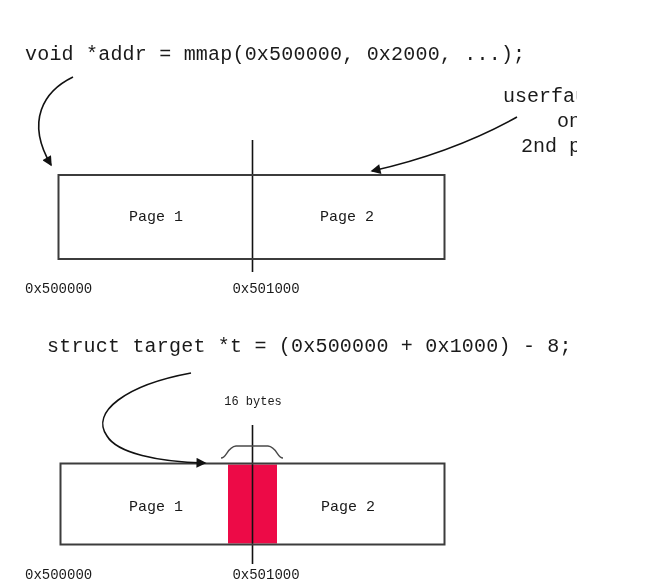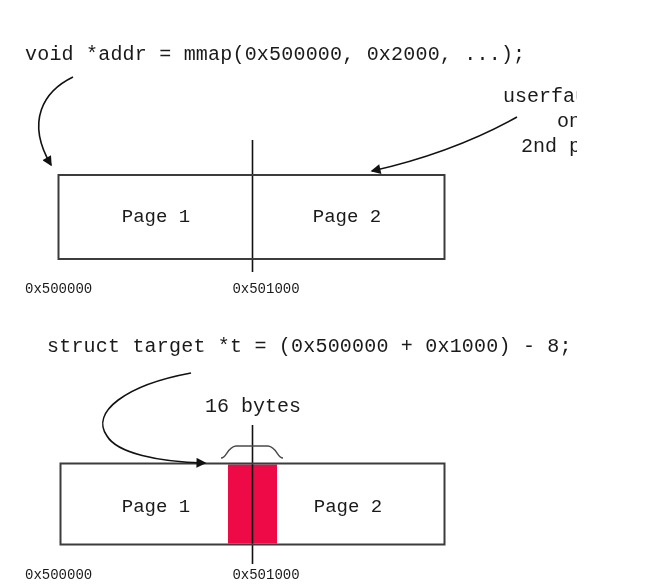--- a/index.html
+++ b/index.html
@@ -30,31 +30,31 @@
     font-size: 20px;
     letter-spacing: 0.2px;
   }
   .note {
     font-size: 20px;
     text-align: center;
     line-height: 25px;
     transform: translateX(-50%);
   }
   .page-label {
-    font-size: 19px;
+    font-size: 15px;
     transform: translate(-50%, -50%);
   }
   .addr {
     font-size: 14px;
   }
   .addr.centered {
     transform: translateX(-50%);
   }
   .size-label {
-    font-size: 20px;
+    font-size: 12px;
     transform: translateX(-50%);
   }
 </style>
 </head>
 <body>
 
 <div id="canvas">
 
   <svg id="shapes" width="655" height="584" viewBox="0 0 655 584">
     <defs>

